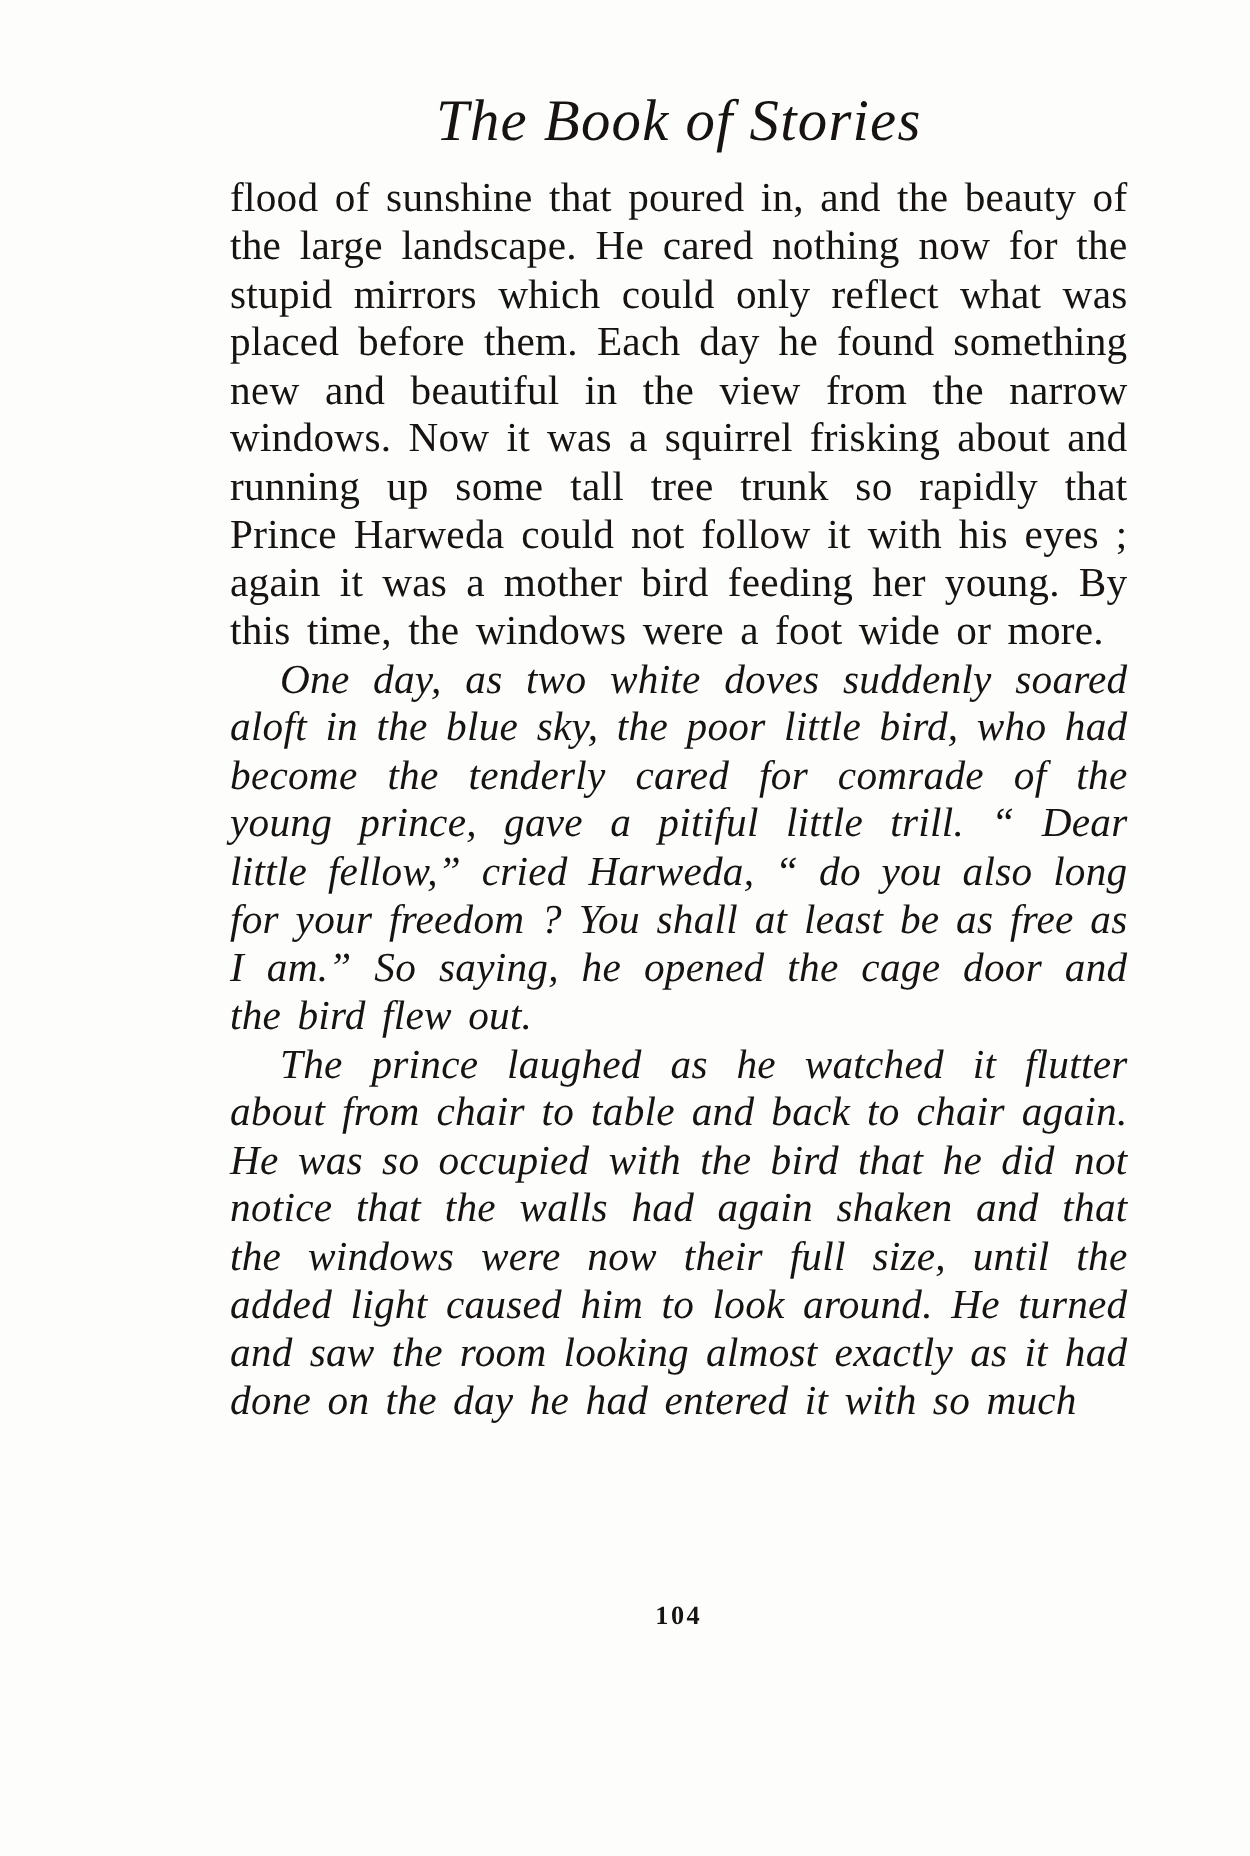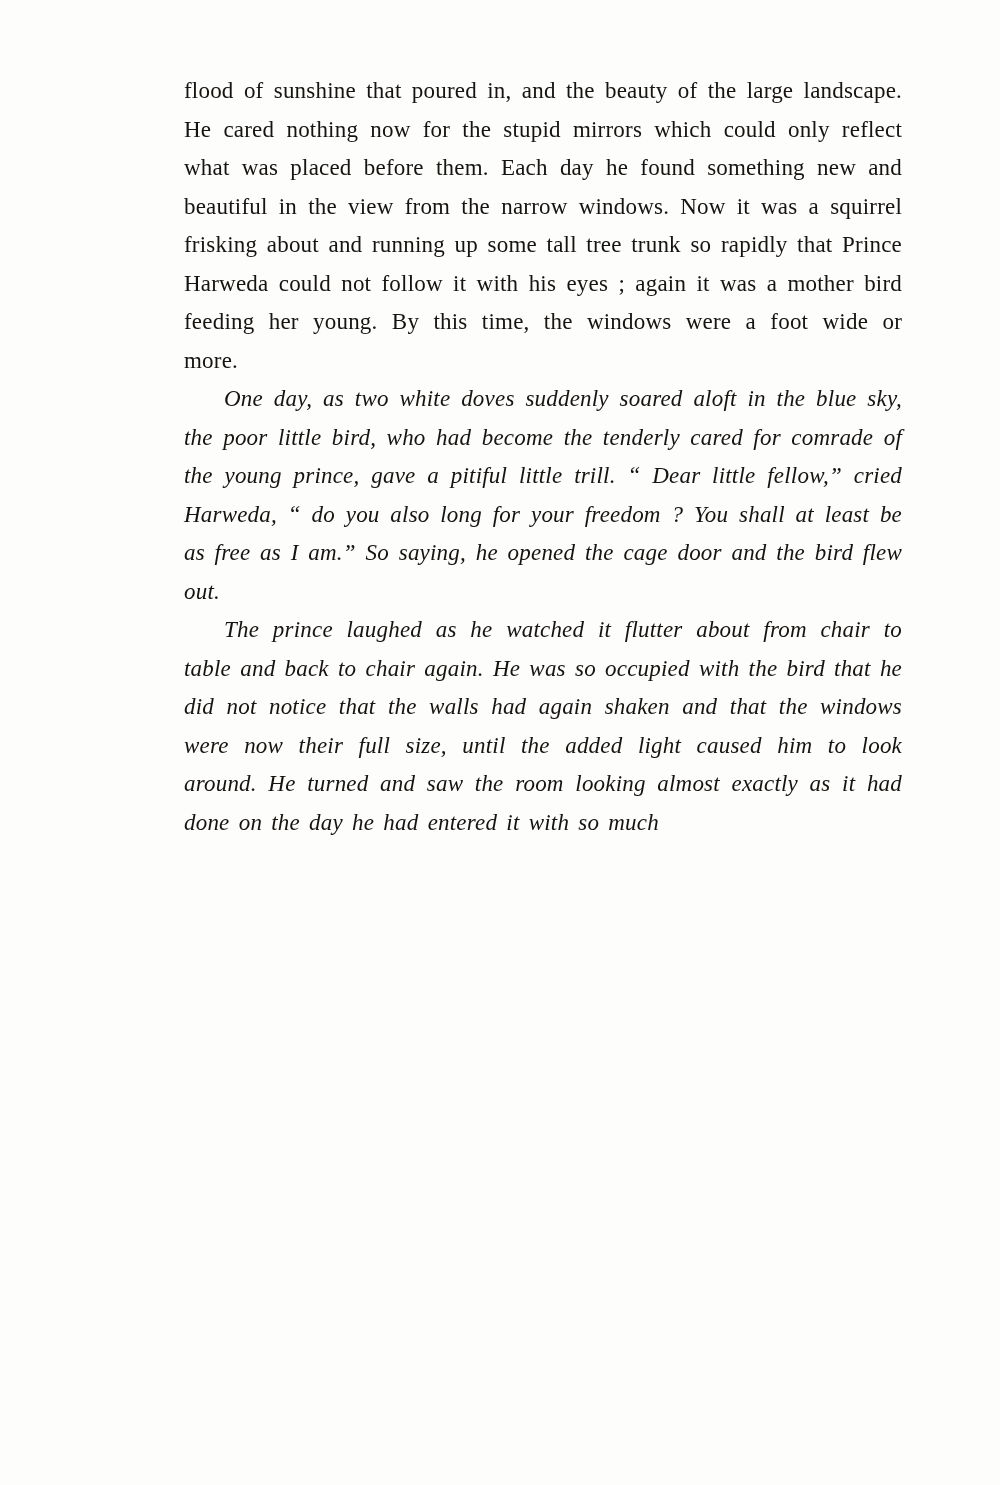--- a/index.html
+++ b/index.html
@@ -26,21 +26,21 @@
   .title {
     font-style: italic;
     font-weight: normal;
     font-size: 47px;
     line-height: 1.1;
     text-align: center;
     margin: 0 0 16px 0;
     letter-spacing: 1px;
   }
   .body-text {
-    font-size: 23px;
+    font-size: 33px;
     line-height: 38.5px;
     text-align: justify;
     word-spacing: 0.14em;
     letter-spacing: 0.2px;
   }
   .para {
     margin: 0;
   }
   .para.indent {
     text-indent: 40px;
@@ -55,19 +55,21 @@
     font-size: 21px;
     letter-spacing: 2px;
     font-weight: bold;
   }
 </style>
 </head>
 <body>
 
 <div class="page">
   <div class="text-col">
+    <h1 class="title">The Book of Stories</h1>
     <div class="body-text">
       <p class="para">flood of sunshine that poured in, and the beauty of the large landscape. He cared nothing now for the stupid mirrors which could only reflect what was placed before them. Each day he found something new and beautiful in the view from the narrow windows. Now it was a squirrel frisking about and running up some tall tree trunk so rapidly that Prince Harweda could not follow it with his eyes ; again it was a mother bird feeding her young. By this time, the windows were a foot wide or more.</p>
       <p class="para indent">One day, as two white doves suddenly soared aloft in the blue sky, the poor little bird, who had become the tenderly cared for comrade of the young prince, gave a pitiful little trill. “ Dear little fellow,” cried Harweda, “ do you also long for your freedom ? You shall at least be as free as I am.” So saying, he opened the cage door and the bird flew out.</p>
       <p class="para indent">The prince laughed as he watched it flutter about from chair to table and back to chair again. He was so occupied with the bird that he did not notice that the walls had again shaken and that the windows were now their full size, until the added light caused him to look around. He turned and saw the room looking almost exactly as it had done on the day he had entered it with so much</p>
     </div>
   </div>
+  <div class="page-number">104</div>
 </div>
 
 </body></html>

